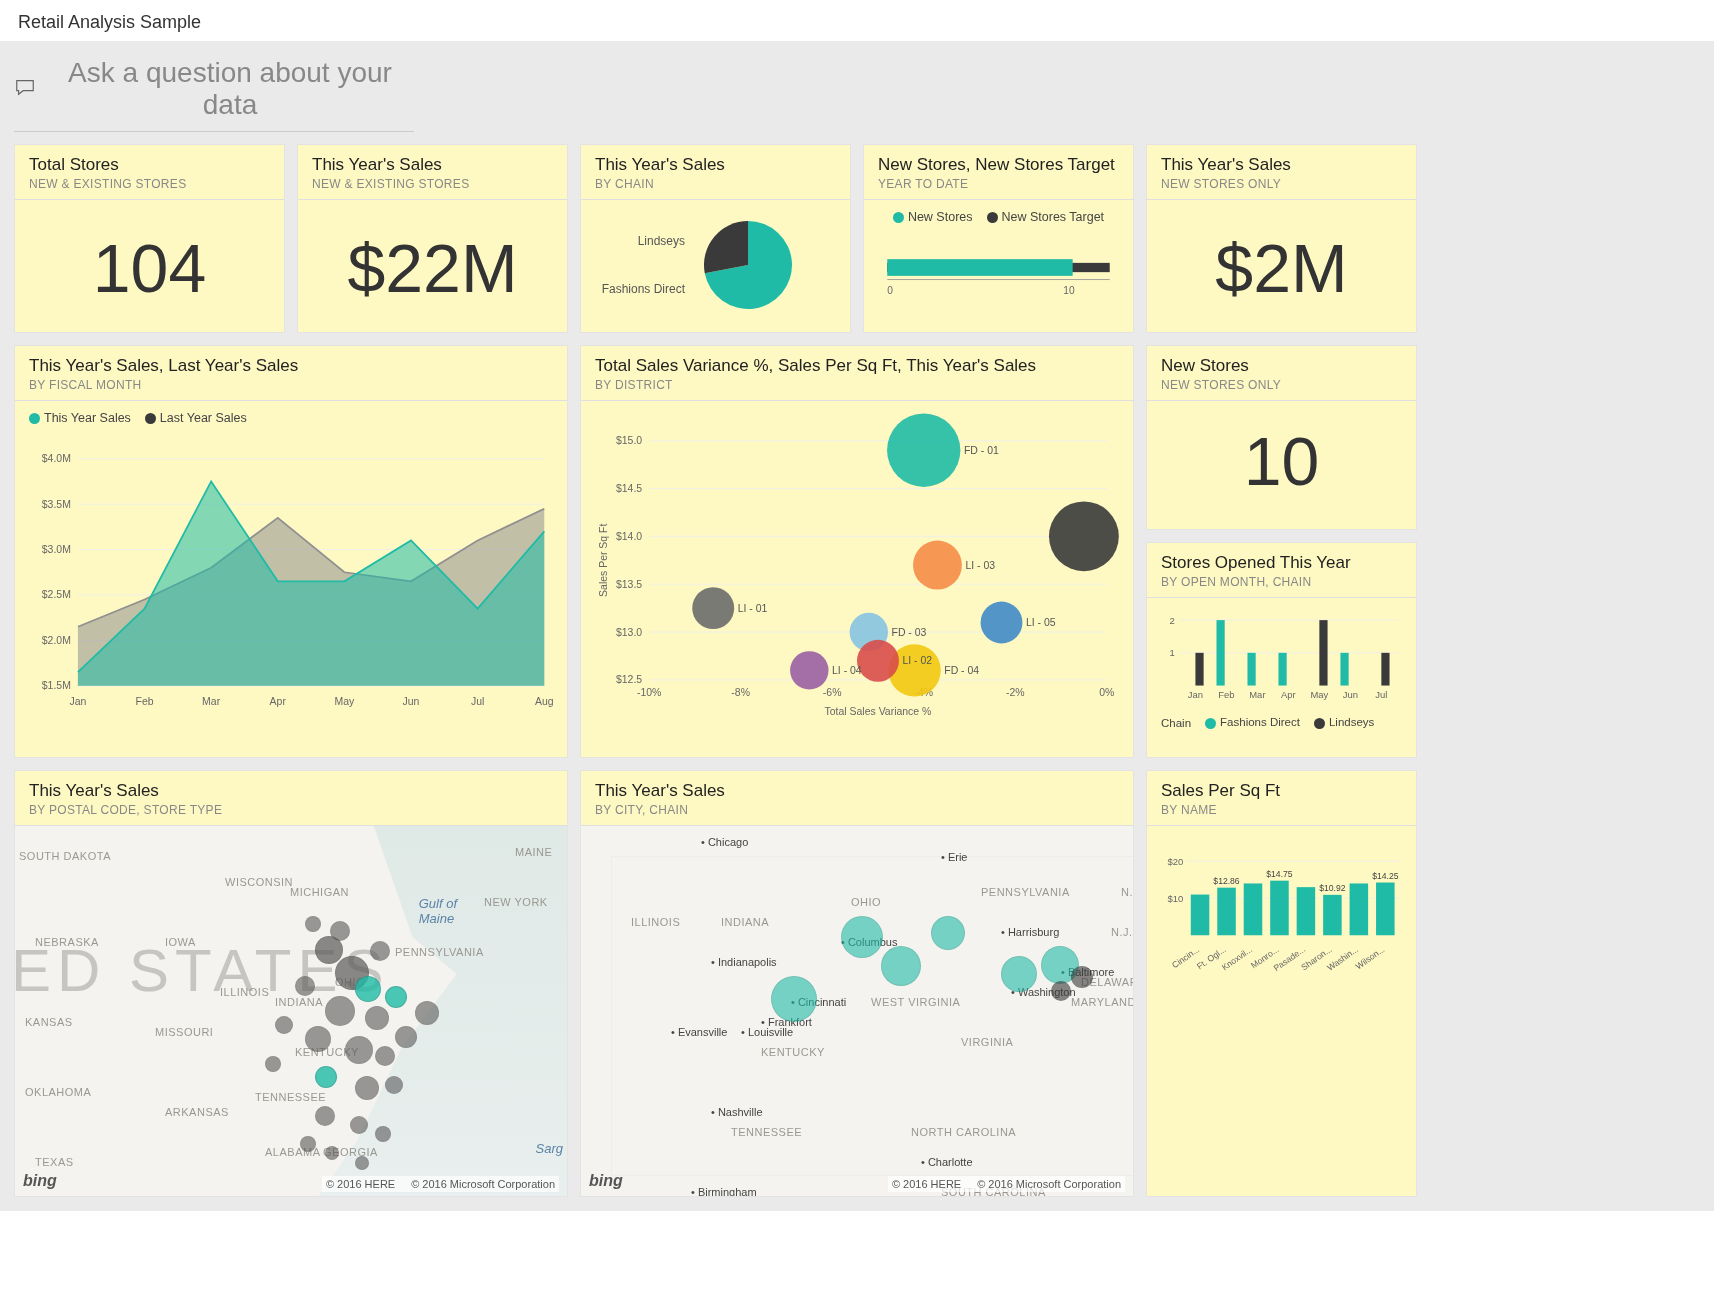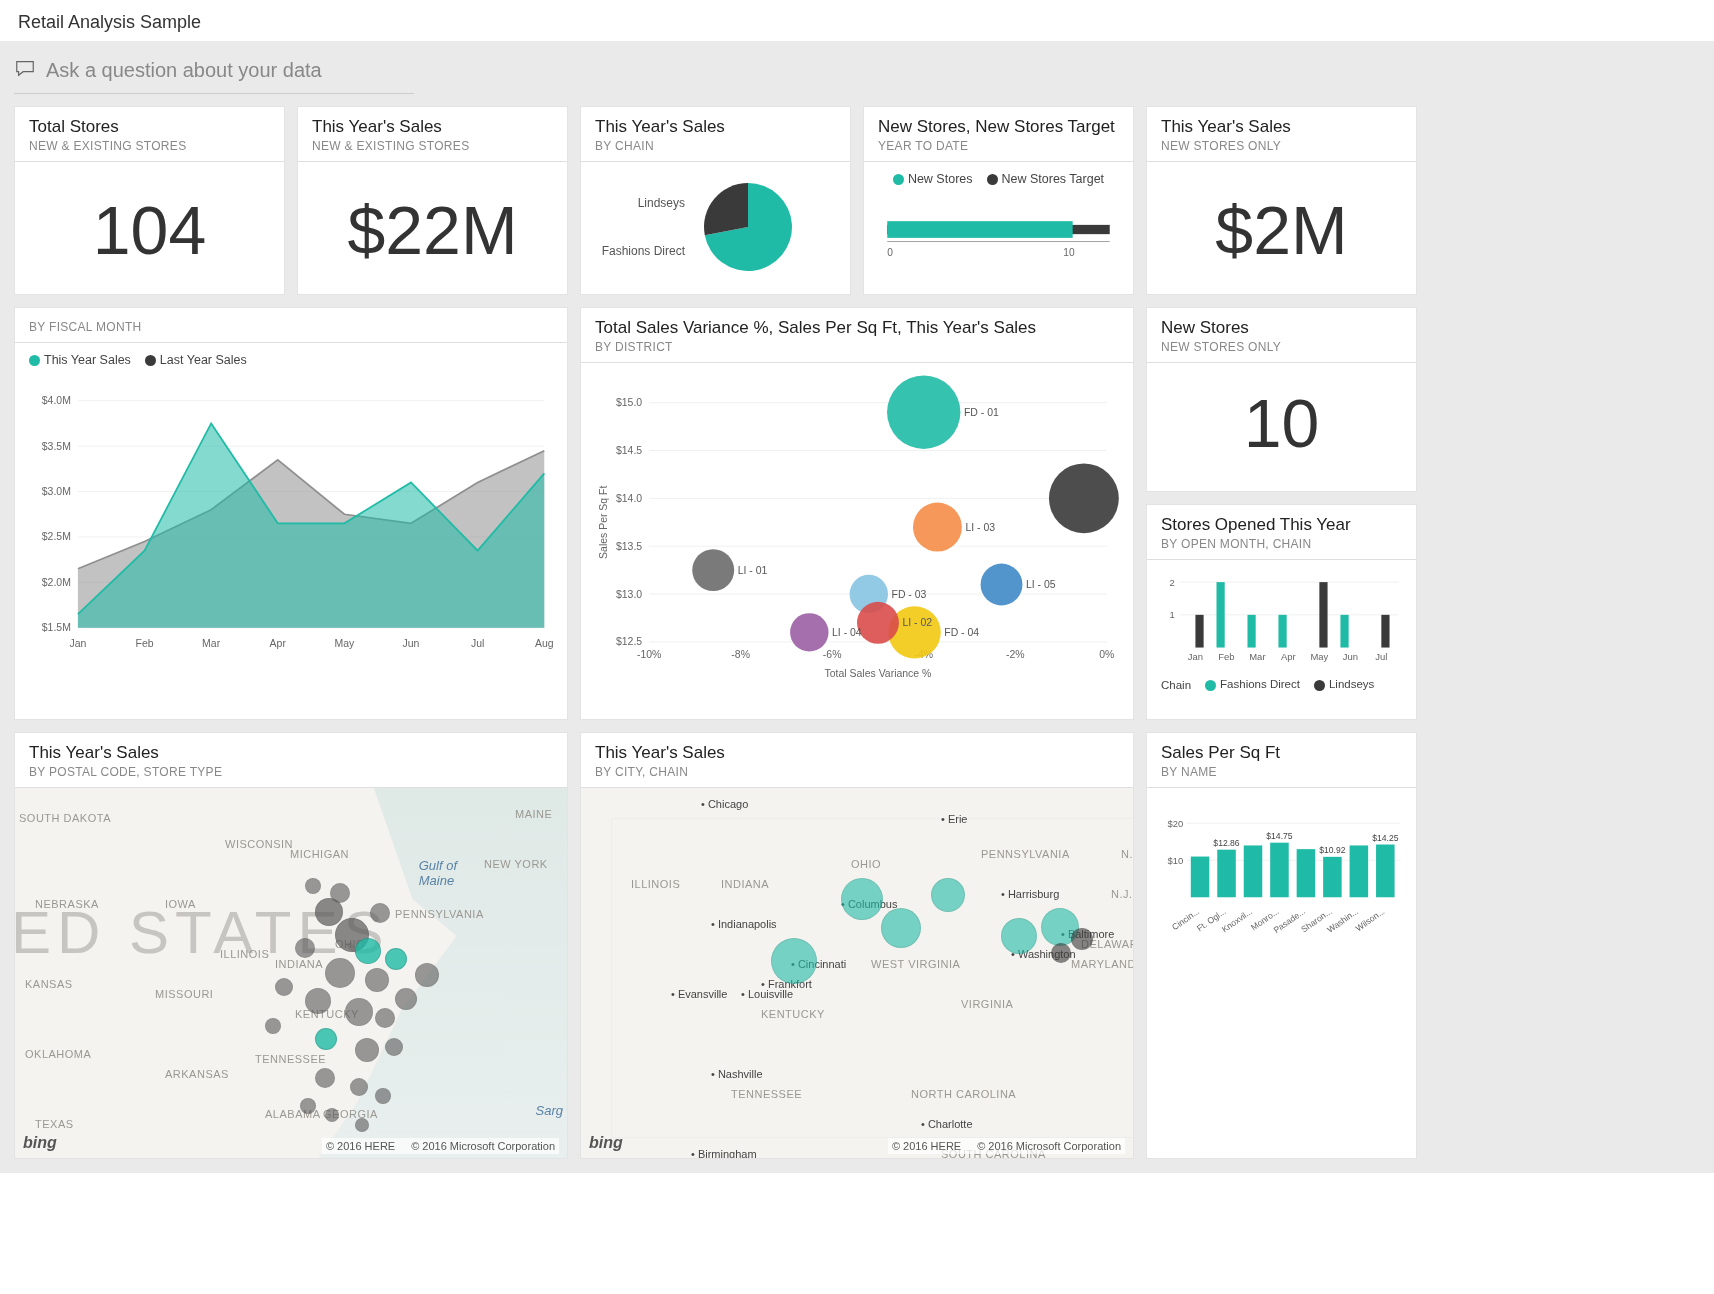--- a/index.html
+++ b/index.html
@@ -23,29 +23,29 @@
   .qna-bar {
     display: flex;
     align-items: center;
     gap: 10px;
     padding: 6px 0 10px;
     border-bottom: 1px solid #ccc;
     width: 400px;
     margin-bottom: 12px;
   }
   .qna-icon svg { width: 22px; height: 22px; stroke:#666; fill:none; stroke-width:1.3; }
-  .qna-text { font-size: 20px; color: #888; }
+  .qna-text { font-size: 28px; color: #888; text-align: center; }
   .grid {
     display: grid;
     grid-template-columns: repeat(12, 1fr);
     grid-auto-rows: auto;
     gap: 12px;
   }
   .tile {
-    background: #ffffff;
+    background: #fef9c3;
     display: flex;
     flex-direction: column;
     border: 1px solid #e3e3e3;
   }
   .tile-hdr {
     padding: 10px 14px 8px;
     border-bottom: 1px solid #dfdfdf;
   }
   .tile-hdr h3 {
     font-size: 17px;
@@ -196,20 +196,21 @@
         <h3>This Year's Sales</h3>
         <div class="sub">NEW STORES ONLY</div>
       </div>
       <div class="tile-body">
         <div class="kpi-big">$2M</div>
       </div>
     </div>
 
     <div class="tile c-area">
       <div class="tile-hdr">
+        <h3>This Year's Sales, Last Year's Sales</h3>
         <div class="sub">BY FISCAL MONTH</div>
       </div>
       <div class="tile-body">
         <div class="legend" style="margin-bottom:6px;">
           <span><span class="swatch" style="background:#1fbba6"></span><span>This Year Sales</span></span>
           <span><span class="swatch" style="background:#3a3a3a"></span><span>Last Year Sales</span></span>
         </div>
         <svg id="area-svg" width="100%" height="300" viewBox="0 0 600 300">
             <line x1="56" x2="590" y1="270" y2="270" stroke="#eee"></line>
             <text x="48" y="274" text-anchor="end" font-size="12" fill="#666">$1.5M</text>

